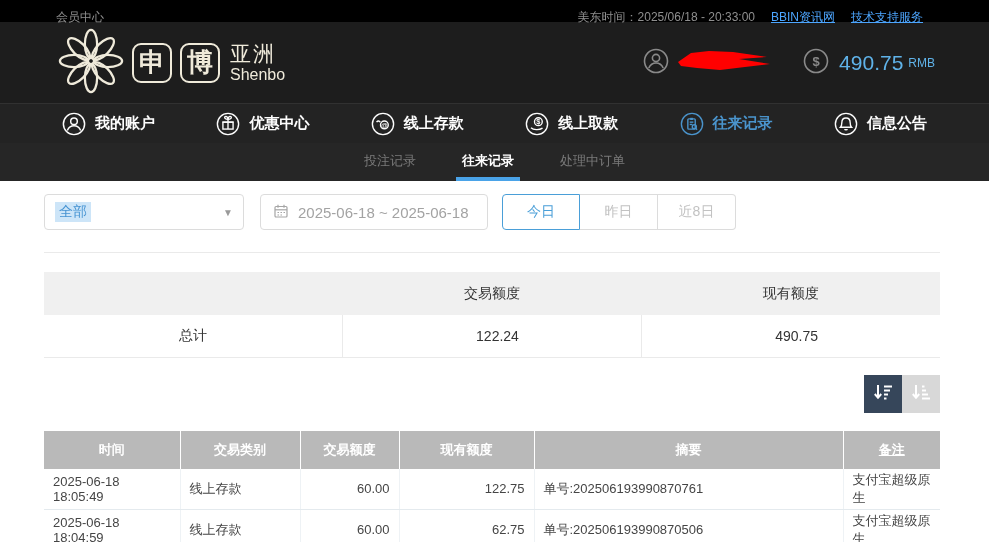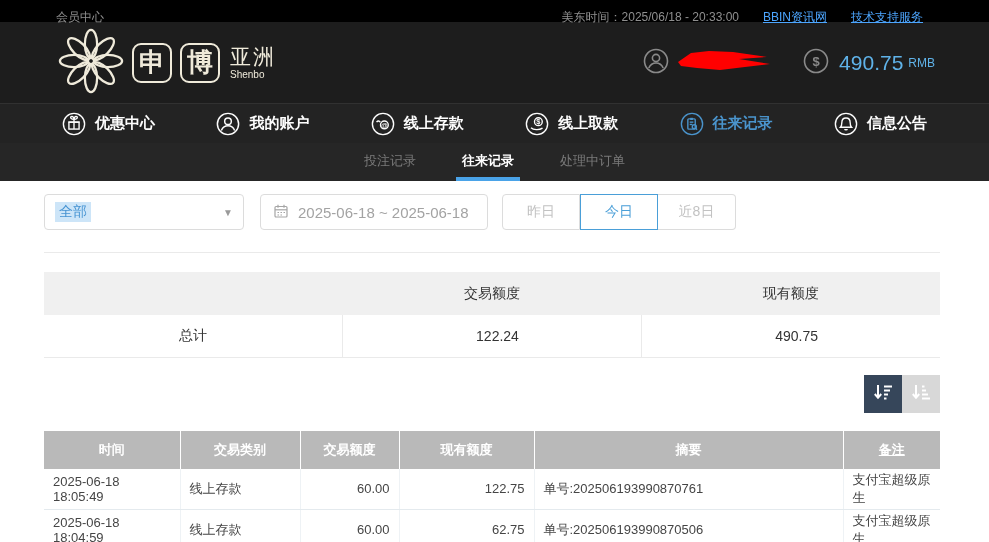--- a/index.html
+++ b/index.html
@@ -2,33 +2,33 @@
 <html><head>
 <meta charset="utf-8">
 <style>
   * { margin:0; padding:0; box-sizing:border-box; }
   html,body { width:989px; height:542px; overflow:hidden; background:#fff;
               font-family:"Liberation Sans","DejaVu Sans",sans-serif; }
 
   
   .topbar { height:22px; background:#000; display:flex; align-items:center;
             padding:12px 66px 0 56px; font-size:12px; color:#8f8f8f; }
-  .topbar-right { margin-left:auto; display:flex; align-items:center; gap:24px; }
+  .topbar-right { margin-left:auto; display:flex; align-items:center; gap:16px; }
   .topbar-link { color:#4da6ff; text-decoration:underline; cursor:pointer; }
 
   
   .header { height:81px; background:#1d1d1d; display:flex; align-items:center;
             padding:0 54px 0 58px; }
   .logo { display:flex; align-items:center; gap:8px; cursor:pointer; }
   .logo-box { width:40px; height:40px; border:2px solid #efeada; border-radius:9px;
               color:#efeada; font-size:26px; font-weight:bold; display:flex;
               align-items:center; justify-content:center; }
   .logo-right { color:#efeada; line-height:1; margin-left:2px; }
   .logo-region { font-size:21px; letter-spacing:2px; }
-  .logo-brand { font-size:10px; margin-top:3px; }
+  .logo-brand { font-size:16px; margin-top:3px; }
   .header-right { margin-left:auto; display:flex; align-items:center; }
   .balance-amount { color:#5fb2e8; font-size:21px; margin-left:10px; }
   .balance-currency { color:#5fb2e8; font-size:12px; margin-left:5px; }
   .scribble { margin-left:6px; }
   .coin-gap { margin-left:30px; }
 
   
   .nav { height:40px; background:#232323; border-top:1px solid #313131;
          display:flex; align-items:center; justify-content:space-between;
          padding:0 62px; }
@@ -154,39 +154,39 @@
       </svg>
     </span>
     <span class="balance-amount">490.75</span>
     <span class="balance-currency">RMB</span>
   </div>
 </div>
 
 <div class="nav">
   <div class="nav-item">
     <span class="nav-icon">
+      <svg width="24" height="24" viewBox="0 0 26 26" fill="none" stroke="#fdfdfd" stroke-width="1.6">
+        <circle cx="13" cy="13" r="11.5"></circle>
+        <circle cx="13" cy="10" r="3.6"></circle>
+        <path d="M5.8 20 C7.5 16.2 10 15 13 15 C16 15 18.5 16.2 20.2 20"></path>
+      </svg>
+    </span>
+    <span>我的账户</span>
+  </div>
+  <div class="nav-item">
+    <span class="nav-icon">
       <svg width="24" height="24" viewBox="0 0 26 26" fill="none" stroke="#fdfdfd" stroke-width="1.5">
         <circle cx="13" cy="13" r="11.5"></circle>
         <rect x="7.5" y="11" width="11" height="7.5"></rect>
         <line x1="7" y1="11" x2="19" y2="11"></line>
         <line x1="13" y1="8" x2="13" y2="18.5"></line>
         <path d="M13 8 C10 8 8.5 6 10 5 C11.5 4 13 6 13 8 C13 6 14.5 4 16 5 C17.5 6 16 8 13 8 Z"></path>
       </svg>
     </span>
     <span>优惠中心</span>
-  </div>
-  <div class="nav-item">
-    <span class="nav-icon">
-      <svg width="24" height="24" viewBox="0 0 26 26" fill="none" stroke="#fdfdfd" stroke-width="1.6">
-        <circle cx="13" cy="13" r="11.5"></circle>
-        <circle cx="13" cy="10" r="3.6"></circle>
-        <path d="M5.8 20 C7.5 16.2 10 15 13 15 C16 15 18.5 16.2 20.2 20"></path>
-      </svg>
-    </span>
-    <span>我的账户</span>
   </div>
   <div class="nav-item">
     <span class="nav-icon">
       <svg width="24" height="24" viewBox="0 0 26 26" fill="none" stroke="#fdfdfd" stroke-width="1.5">
         <circle cx="13" cy="13" r="11.5"></circle>
         <circle cx="14.5" cy="14" r="4.2"></circle>
         <text x="14.5" y="17" text-anchor="middle" font-size="7" fill="#fdfdfd" stroke="none" font-family="Liberation Sans, sans-serif">@</text>
         <path d="M6 11 C7.5 9 9 9.5 10 11"></path>
       </svg>
     </span>
@@ -252,22 +252,22 @@
           <line x1="4.5" y1="9.5" x2="6" y2="9.5"></line>
           <line x1="7.5" y1="9.5" x2="9" y2="9.5"></line>
           <line x1="10.5" y1="9.5" x2="12" y2="9.5"></line>
           <line x1="4.5" y1="12" x2="6" y2="12"></line>
           <line x1="7.5" y1="12" x2="9" y2="12"></line>
         </svg>
       </span>
       <span>2025-06-18 ~ 2025-06-18</span>
     </div>
     <div class="quick-group">
+      <button class="quick-btn active">今日</button>
       <button class="quick-btn">昨日</button>
-      <button class="quick-btn active">今日</button>
       <button class="quick-btn">近8日</button>
     </div>
   </div>
 
   <div class="divider"></div>
 
   <table class="summary-table">
     <thead>
       <tr>
         <th style="width:33.3%"></th>

